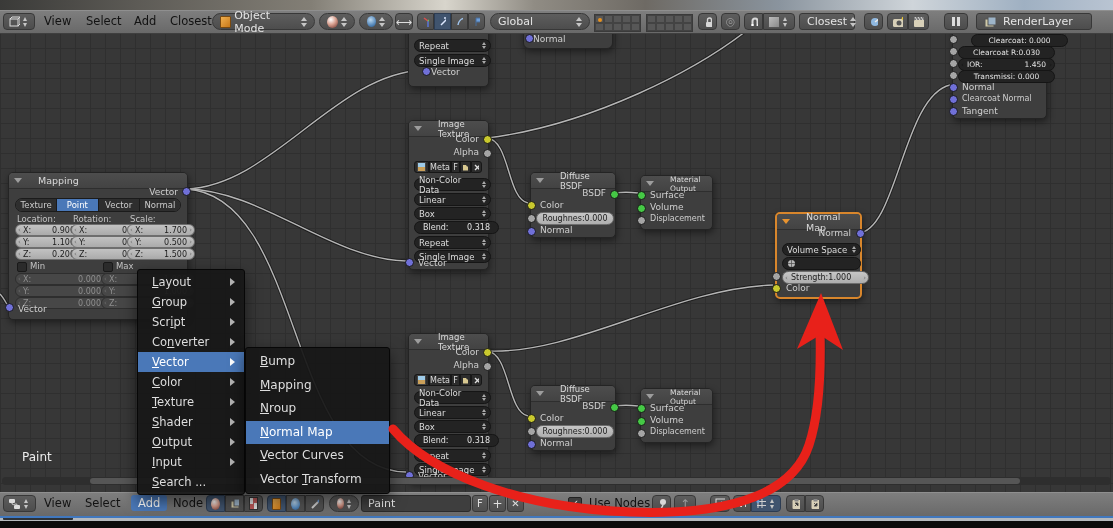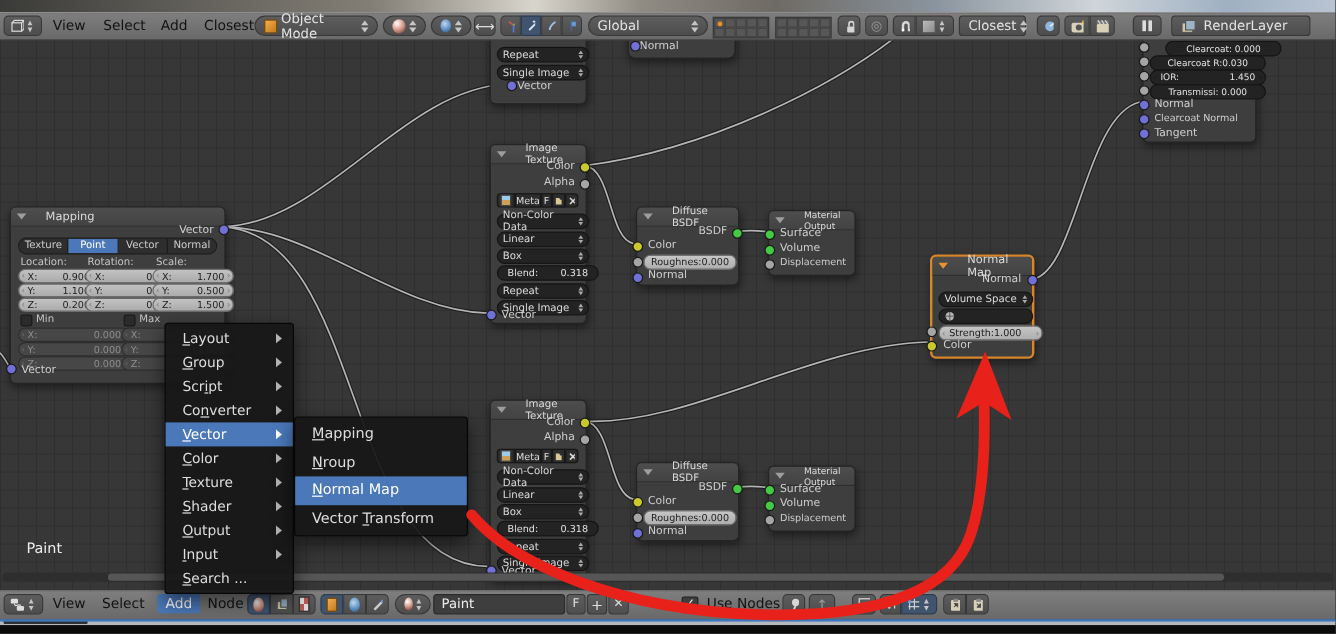--- a/index.html
+++ b/index.html
@@ -609,23 +609,25 @@
   <div class="pitem on"><span><span></span><span class="k">V</span><span>ector</span></span><i class="subar" style="border-left-color:#fff"></i></div>
   <div class="pitem"><span><span></span><span class="k">C</span><span>olor</span></span><i class="subar"></i></div>
   <div class="pitem"><span><span></span><span class="k">T</span><span>exture</span></span><i class="subar"></i></div>
   <div class="pitem"><span><span></span><span class="k">S</span><span>hader</span></span><i class="subar"></i></div>
   <div class="pitem"><span><span></span><span class="k">O</span><span>utput</span></span><i class="subar"></i></div>
   <div class="pitem"><span><span></span><span class="k">I</span><span>nput</span></span><i class="subar"></i></div>
   <div class="pitem"><span><span></span><span class="k">S</span><span>earch ...</span></span></div>
 </div>
 
 <div class="pmenu pm2" style="left:245px;top:347px;width:143px">
+  <div class="pitem"><span><span></span><span class="k">B</span><span>ump</span></span></div>
   <div class="pitem"><span><span></span><span class="k">M</span><span>apping</span></span></div>
   <div class="pitem"><span><span></span><span class="k">N</span><span>roup</span></span></div>
   <div class="pitem on"><span><span></span><span class="k">N</span><span>ormal Map</span></span></div>
+  <div class="pitem"><span><span></span><span class="k">V</span><span>ector Curves</span></span></div>
   <div class="pitem"><span><span>Vector </span><span class="k">T</span><span>ransform</span></span></div>
 </div>
 
 <div class="abs hdr hdr-bot z30">
   <div class="hbtn" style="left:3px;width:33px">
     <svg width="13" height="12">
         <rect x="1" y="1" width="6" height="4" rx="1" fill="#ddd"></rect>
         <rect x="6" y="7" width="6" height="4" rx="1" fill="#ddd"></rect>
         <path d="M4 5 C4 9 9 4 9 7" stroke="#ddd" fill="none"></path>
       </svg>

